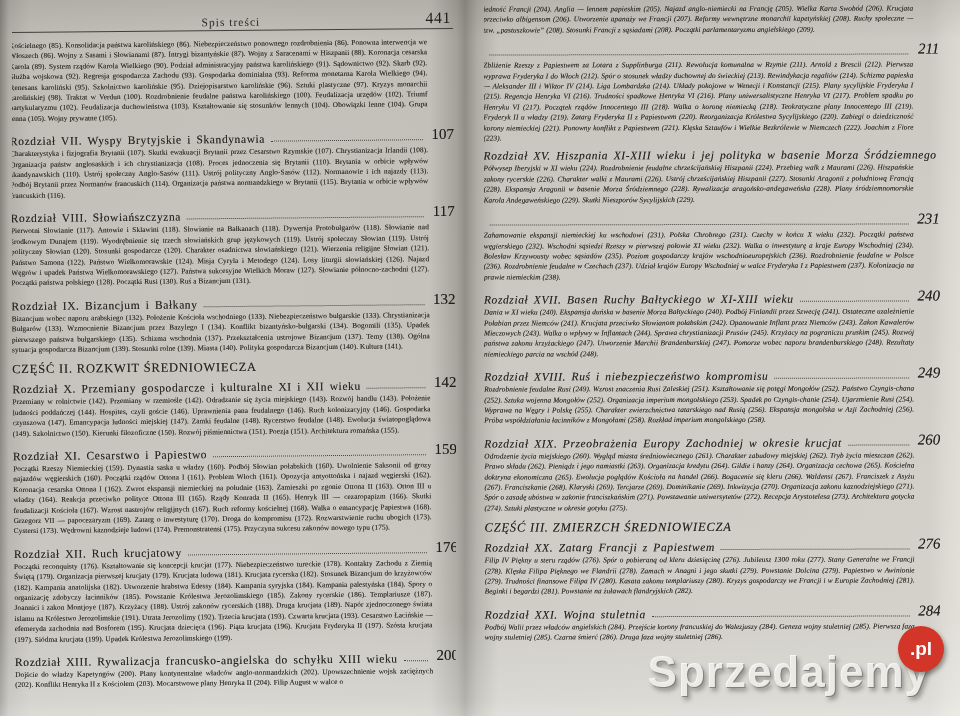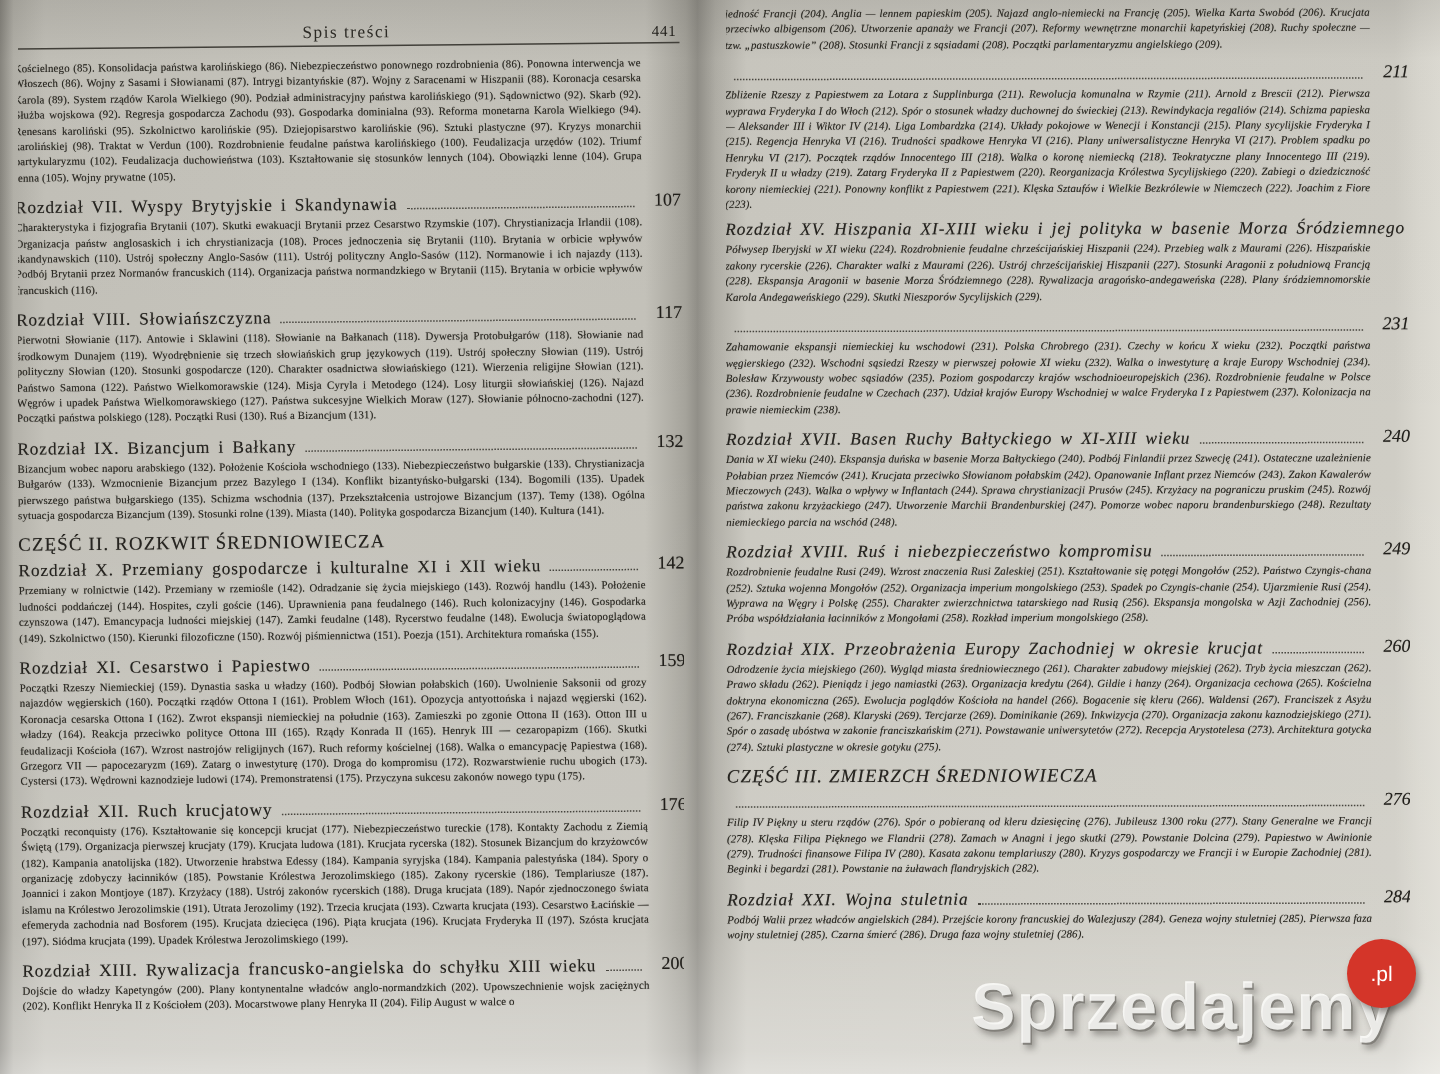--- a/index.html
+++ b/index.html
@@ -18,21 +18,21 @@
   #left-inner{transform:rotate(-0.55deg);transform-origin:50% 50%;}
   #right-inner{transform:rotate(-0.15deg);transform-origin:50% 50%;}
   .page-header{
     position:relative;height:22px;border-bottom:1.4px solid #413f39;margin-bottom:8px;
   }
   .header-title{
     position:absolute;left:0;right:0;text-align:center;bottom:2px;
     font-size:11.5px;letter-spacing:1px;color:#2c2a25;
   }
   .header-page{
-    position:absolute;right:2px;bottom:1px;font-size:10px;letter-spacing:0.5px;color:#201e1a;
+    position:absolute;right:2px;bottom:1px;font-size:16px;letter-spacing:0.5px;color:#201e1a;
   }
   .body-text{
     margin:0 0 2px 0;padding-right:26px;text-align:justify;
     font-size:7.25px;line-height:10.4px;letter-spacing:0.1px;color:#2a2822;
     text-shadow:0 0 0.5px rgba(42,40,34,0.55);
   }
   .part-title{
     margin:7px 0 1px 0;font-size:12.5px;letter-spacing:0.8px;color:#262420;
     text-shadow:0 0 0.5px rgba(42,40,34,0.5);
   }
@@ -41,38 +41,38 @@
   }
   .part-title + .chapter-row{margin-top:1px;}
   .chapter-title{
     font-size:11.5px;letter-spacing:0.6px;word-spacing:2px;color:#262420;white-space:nowrap;
     text-shadow:0 0 0.5px rgba(42,40,34,0.5);
   }
   .dots{
     flex:1;border-bottom:1.6px dotted #47453f;margin:0 5px 3px 6px;min-width:8px;
   }
   .chapter-page{
-    font-size:12px;color:#201e1a;min-width:26px;text-align:right;
+    font-size:15px;color:#201e1a;min-width:26px;text-align:right;
     text-shadow:0 0 0.5px rgba(42,40,34,0.5);
   }
   .watermark{
     position:absolute;right:4px;bottom:6px;height:76px;pointer-events:none;
     font-family:"Liberation Sans", sans-serif;
   }
   .watermark-text{
     font-size:44px;font-weight:bold;letter-spacing:1px;
     color:rgba(253,253,250,0.85);
     text-shadow:1px 1px 0 rgba(125,123,117,0.9),3px 4px 4px rgba(70,68,64,0.45);
     padding-right:26px;line-height:76px;
   }
   .watermark-badge{
     position:absolute;right:12px;top:-8px;width:46px;height:46px;border-radius:50%;
     background:#d43529;box-shadow:2px 3px 4px rgba(60,58,54,0.5);
     display:flex;align-items:center;justify-content:center;
-    color:#fff;font-size:14px;font-weight:normal;
+    color:#fff;font-size:19px;font-weight:bold;
   }
 </style>
 </head>
 <body>
 
 <div class="scan">
 
   <div class="page-col" id="left-page">
     <div id="left-inner">
       <div class="page-header">
@@ -159,20 +159,21 @@
           </div>
           <p class="body-text">Rozdrobnienie feudalne Rusi (249). Wzrost znaczenia Rusi Zaleskiej (251). Kształtowanie się potęgi Mongołów (252). Państwo Czyngis-chana (252). Sztuka wojenna Mongołów (252). Organizacja imperium mongolskiego (253). Spadek po Czyngis-chanie (254). Ujarzmienie Rusi (254). Wyprawa na Węgry i Polskę (255). Charakter zwierzchnictwa tatarskiego nad Rusią (256). Ekspansja mongolska w Azji Zachodniej (256). Próba współdziałania łacinników z Mongołami (258). Rozkład imperium mongolskiego (258).</p>
           <div class="chapter-row">
             <span class="chapter-title">Rozdział XIX. Przeobrażenia Europy Zachodniej w okresie krucjat</span>
             <span class="dots"></span>
             <span class="chapter-page">260</span>
           </div>
           <p class="body-text">Odrodzenie życia miejskiego (260). Wygląd miasta średniowiecznego (261). Charakter zabudowy miejskiej (262). Tryb życia mieszczan (262). Prawo składu (262). Pieniądz i jego namiastki (263). Organizacja kredytu (264). Gildie i hanzy (264). Organizacja cechowa (265). Kościelna doktryna ekonomiczna (265). Ewolucja poglądów Kościoła na handel (266). Bogacenie się kleru (266). Waldensi (267). Franciszek z Asyżu (267). Franciszkanie (268). Klaryski (269). Tercjarze (269). Dominikanie (269). Inkwizycja (270). Organizacja zakonu kaznodziejskiego (271). Spór o zasadę ubóstwa w zakonie franciszkańskim (271). Powstawanie uniwersytetów (272). Recepcja Arystotelesa (273). Architektura gotycka (274). Sztuki plastyczne w okresie gotyku (275).</p>
           <div class="part-title">CZĘŚĆ III. ZMIERZCH ŚREDNIOWIECZA</div>
           <div class="chapter-row">
+            <span class="chapter-title">Rozdział XX. Zatarg Francji z Papiestwem</span>
             <span class="dots"></span>
             <span class="chapter-page">276</span>
           </div>
           <p class="body-text">Filip IV Piękny u steru rządów (276). Spór o pobieraną od kleru dziesięcinę (276). Jubileusz 1300 roku (277). Stany Generalne we Francji (278). Klęska Filipa Pięknego we Flandrii (278). Zamach w Anagni i jego skutki (279). Powstanie Dolcina (279). Papiestwo w Awinionie (279). Trudności finansowe Filipa IV (280). Kasata zakonu templariuszy (280). Kryzys gospodarczy we Francji i w Europie Zachodniej (281). Beginki i begardzi (281). Powstanie na żuławach flandryjskich (282).</p>
           <div class="chapter-row">
             <span class="chapter-title">Rozdział XXI. Wojna stuletnia</span>
             <span class="dots"></span>
             <span class="chapter-page">284</span>
           </div>
           <p class="body-text">Podbój Walii przez władców angielskich (284). Przejście korony francuskiej do Walezjuszy (284). Geneza wojny stuletniej (285). Pierwsza faza wojny stuletniej (285). Czarna śmierć (286). Druga faza wojny stuletniej (286).</p>

